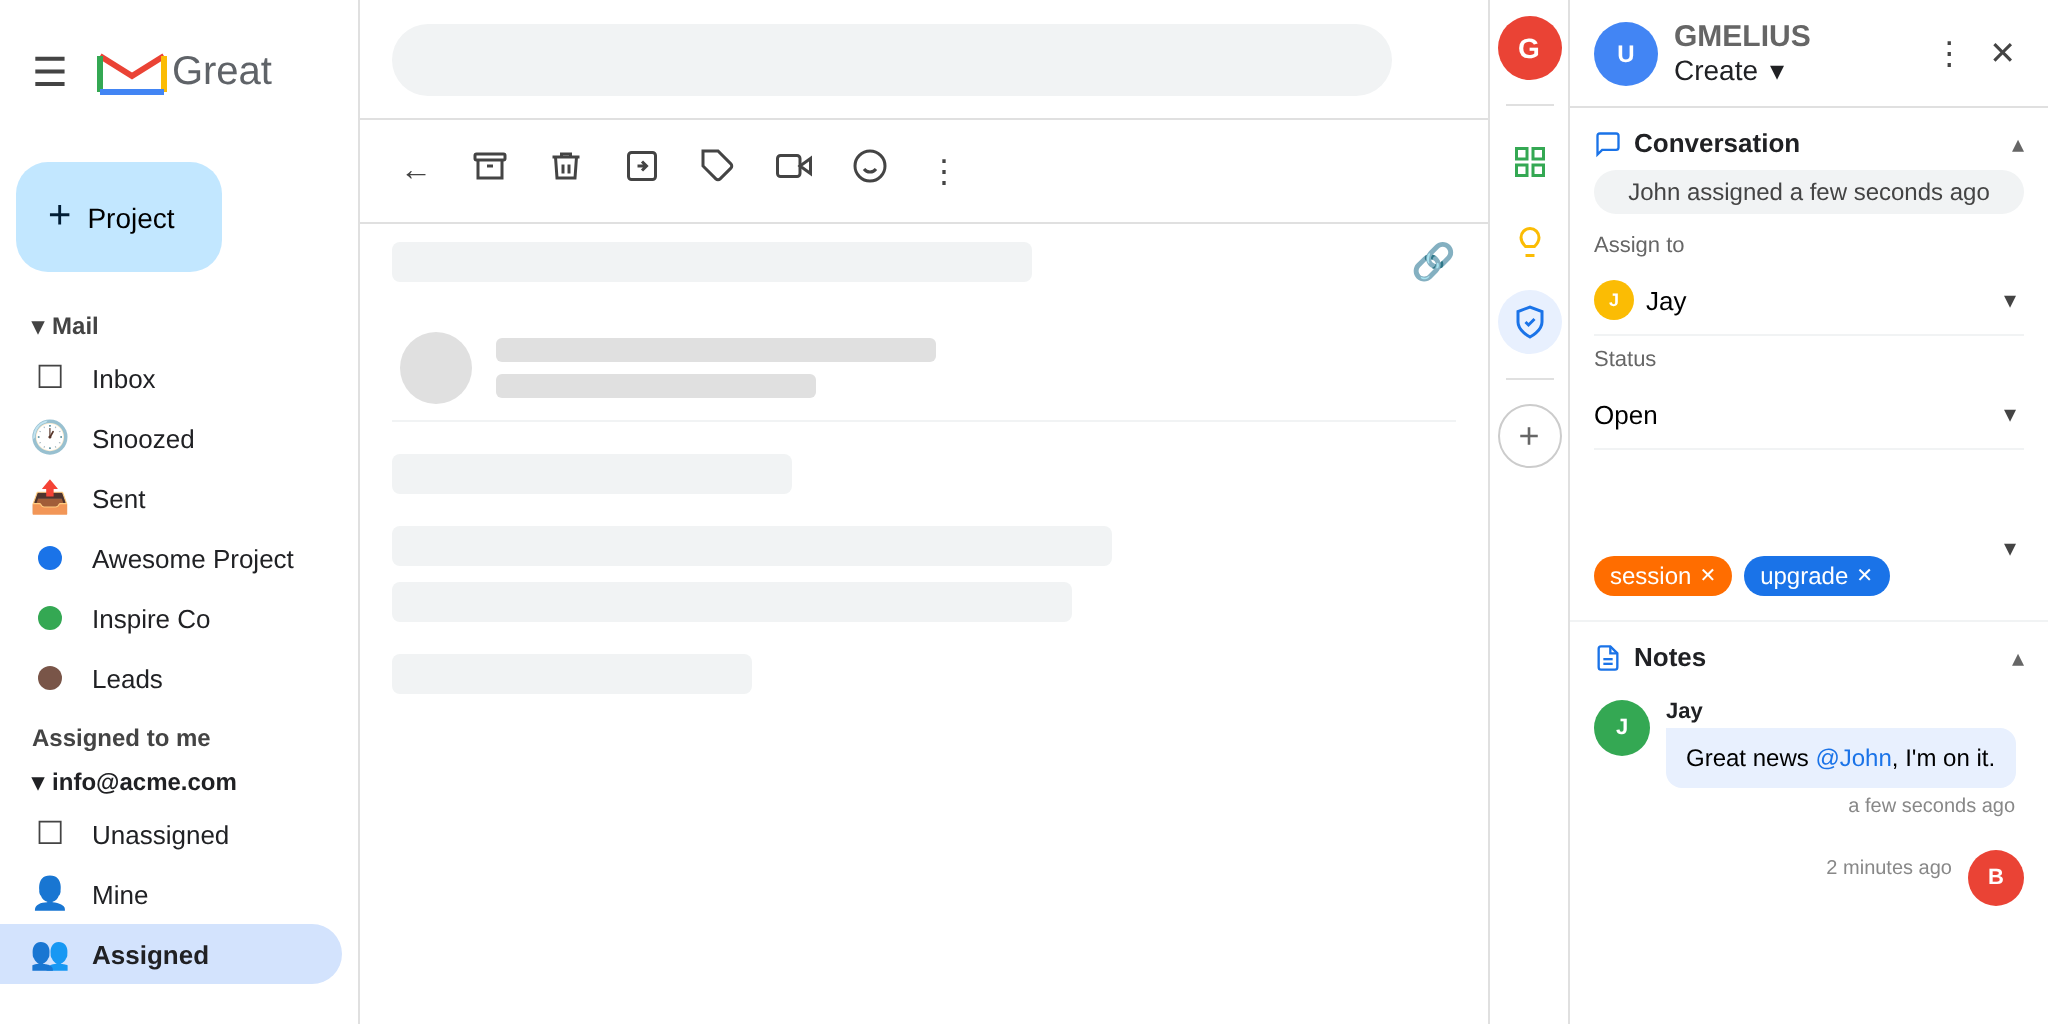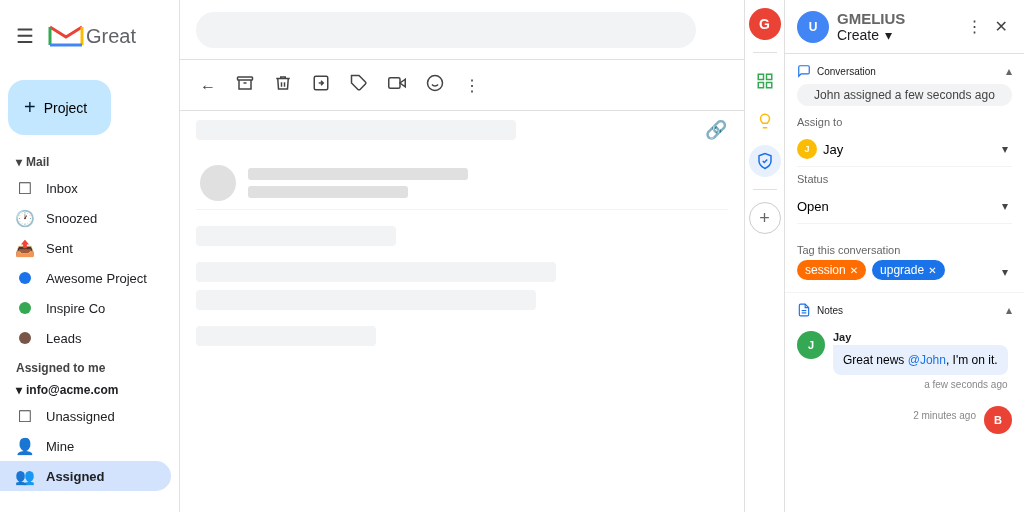--- a/index.html
+++ b/index.html
@@ -31,29 +31,29 @@
 
     
     .right-panel { width: 240px; min-width: 240px; border-left: 1px solid #e0e0e0; display: flex; flex-direction: column; height: 512px; overflow-y: auto; }
     .right-header { display: flex; align-items: center; justify-content: space-between; padding: 10px 12px; border-bottom: 1px solid #e0e0e0; }
     .right-header-user { display: flex; align-items: center; gap: 8px; }
     .avatar-medium { width: 32px; height: 32px; border-radius: 50%; background: #4285f4; display: flex; align-items: center; justify-content: center; font-size: 12px; font-weight: 600; color: #fff; }
     .right-header-actions { display: flex; align-items: center; gap: 4px; }
     .icon-btn { border: none; background: none; cursor: pointer; padding: 4px; border-radius: 50%; font-size: 16px; color: #444; }
     .create-btn { display: flex; align-items: center; gap: 6px; border: none; background: none; cursor: pointer; font-size: 14px; font-weight: 500; color: #202124; }
     .section-header { display: flex; align-items: center; justify-content: space-between; padding: 10px 12px 6px; }
-    .section-title { font-size: 10px; font-weight: 400; color: #202124; display: flex; align-items: center; gap: 6px; justify-content: space-between; }
+    .section-title { font-size: 13px; font-weight: 700; color: #202124; display: flex; align-items: center; gap: 6px; justify-content: space-between; }
     .chevron { font-size: 12px; color: #666; }
     .conversation-body { padding: 0 12px 8px; }
     .assign-badge { background: #f1f3f4; border-radius: 12px; padding: 4px 12px; font-size: 12px; color: #444; text-align: center; margin-bottom: 10px; }
     .field-label { font-size: 11px; color: #666; margin-bottom: 4px; }
     .field-row { display: flex; align-items: center; justify-content: space-between; padding: 6px 0; border-bottom: 1px solid #f1f3f4; margin-bottom: 6px; }
     .field-value { display: flex; align-items: center; gap: 6px; font-size: 13px; }
     .field-avatar { width: 20px; height: 20px; border-radius: 50%; background: #fbbc04; display: flex; align-items: center; justify-content: center; font-size: 9px; font-weight: 600; color: #fff; }
-    .tags-row { display: flex; align-items: center; gap: 6px; flex-wrap: wrap; margin-bottom: 4px; }
+    .tags-row { display: flex; align-items: center; gap: 6px; flex-wrap: wrap; margin-bottom: 4px; margin-top: 33px; }
     .tag { display: flex; align-items: center; gap: 4px; padding: 3px 8px; border-radius: 12px; font-size: 12px; font-weight: 500; }
     .tag-orange { background: #ff6d00; color: #fff; }
     .tag-blue { background: #1a73e8; color: #fff; }
     .tag-close { font-size: 10px; cursor: pointer; }
     .tags-section { padding: 6px 12px 8px; border-bottom: 1px solid #f1f3f4; }
     .notes-section { padding: 0; }
     .note-message { display: flex; gap: 8px; padding: 8px 12px; }
     .note-avatar { width: 28px; height: 28px; border-radius: 50%; background: #34a853; display: flex; align-items: center; justify-content: center; font-size: 11px; font-weight: 600; color: #fff; flex-shrink: 0; }
     .note-bubble { background: #e8f0fe; border-radius: 0 8px 8px 8px; padding: 8px 10px; font-size: 12px; flex: 1; }
     .note-bubble .mention { color: #1a73e8; font-weight: 500; }
@@ -301,21 +301,20 @@
       </div>
 
       <div class="field-label">Status</div>
       <div class="field-row">
         <span>Open</span>
         <button class="icon-btn" style="font-size:12px;">▾</button>
       </div>
     </div>
 
     <div class="tags-section">
-      <div class="field-label">Tag this conversation</div>
       <div style="display:flex;align-items:center;justify-content:space-between;">
         <div class="tags-row">
           <span class="tag tag-orange">
             <span>session</span>
             <span class="tag-close">✕</span>
           </span>
           <span class="tag tag-blue">
             <span>upgrade</span>
             <span class="tag-close">✕</span>
           </span>

